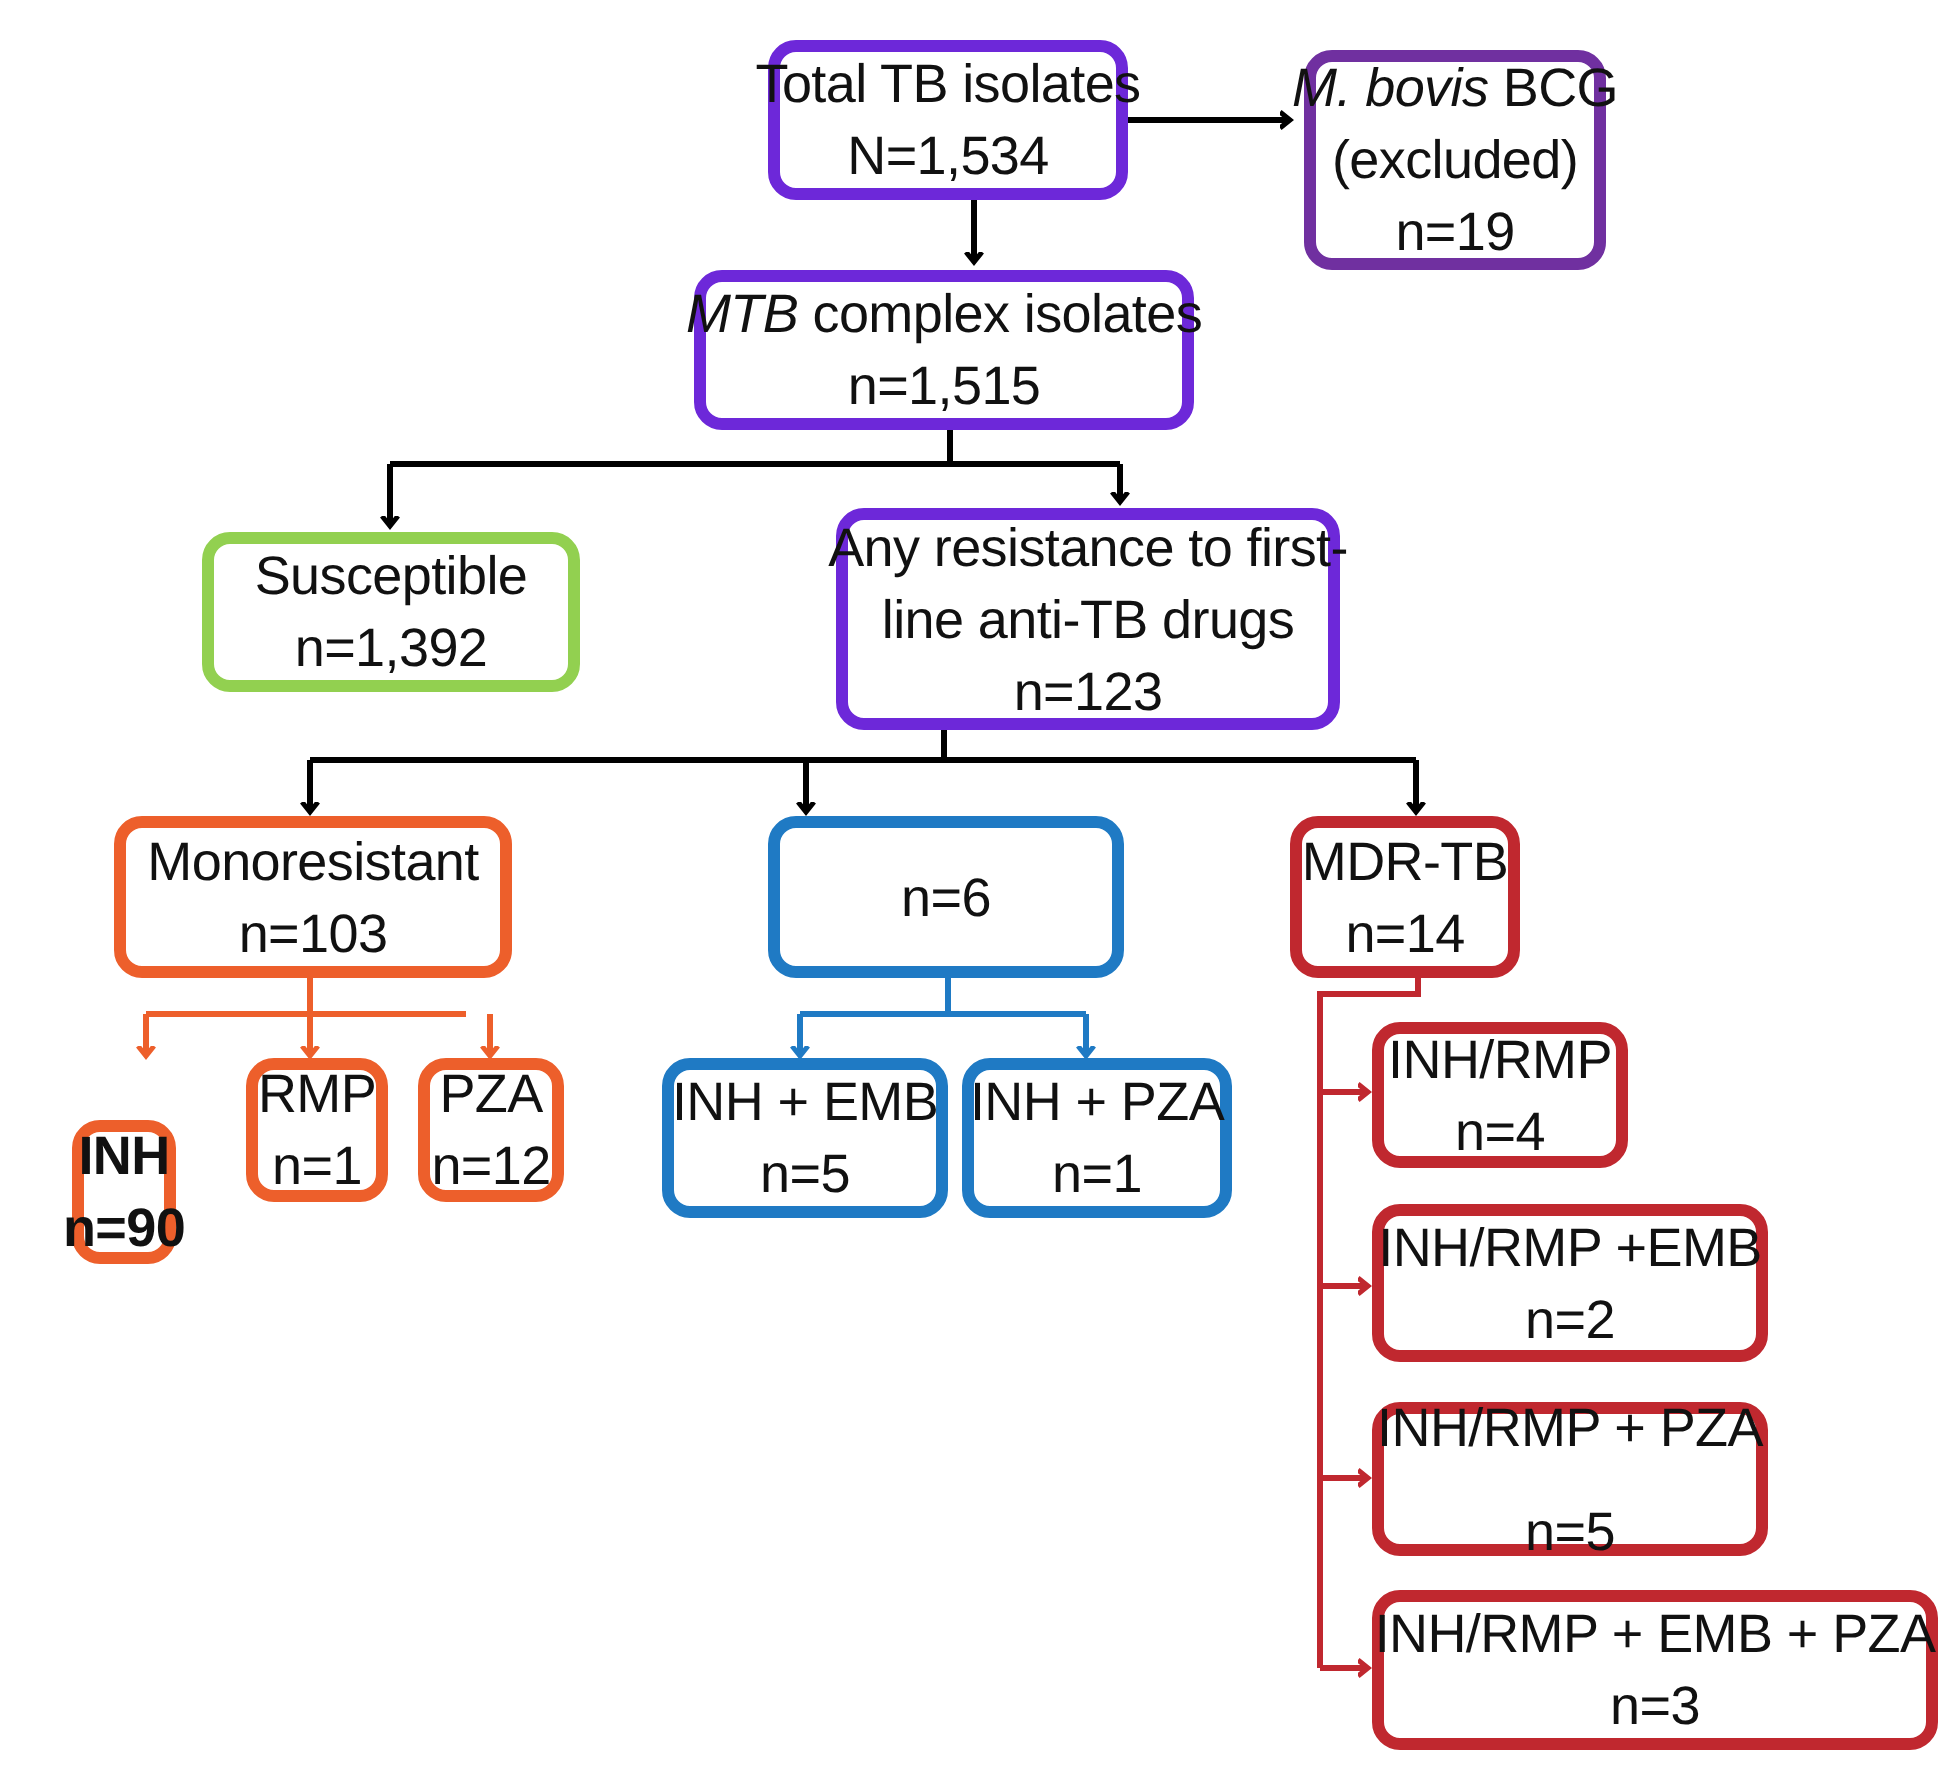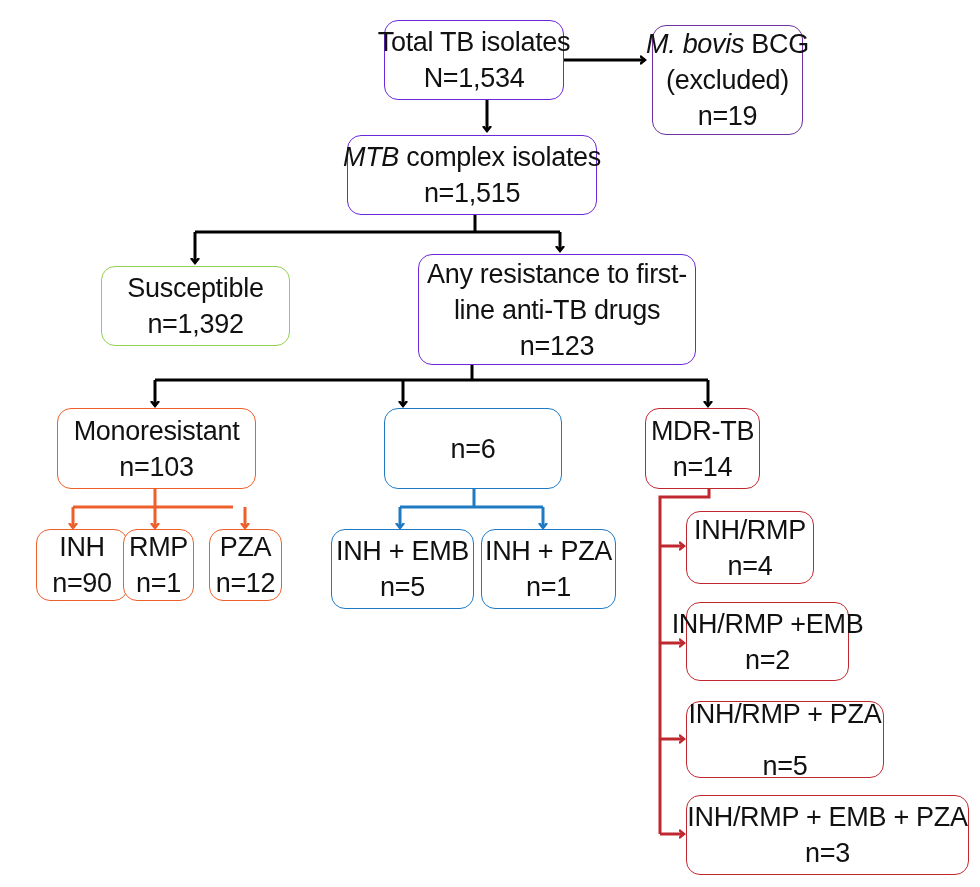--- a/index.html
+++ b/index.html
@@ -1,19 +1,19 @@
 <!DOCTYPE html>
 <html><head>
 <meta charset="utf-8">
 <style>
   html, body { margin:0; padding:0; background:#ffffff; }
   body { width:980px; height:887px; position:relative; overflow:hidden;
          font-family:"Liberation Sans", "DejaVu Sans", sans-serif; color:#111; }
   svg.wires { position:absolute; left:0; top:0; width:980px; height:887px; }
-  .box { position:absolute; box-sizing:border-box; border:1px solid #6d28d9; border-radius:14px;
+  .box { position:absolute; box-sizing:border-box; border:6px solid #6d28d9; border-radius:14px;
          background:#fff; display:flex; flex-direction:column; align-items:center; justify-content:center;
          text-align:center; font-size:27px; line-height:36px; color:#111; letter-spacing:-0.3px; }
   .box span { display:block; white-space:nowrap; }
   .purple { border-color:#7030a0; }
   .green { border-color:#92d050; }
   .orange { border-color:#ed5f2b; }
   .blue { border-color:#1f7ac4; }
   .red { border-color:#c0282f; }
 </style>
 </head>
@@ -73,39 +73,39 @@
 
 <div class="box" style="left:347px;top:135px;width:250px;height:80px;text-align:center;">
   <span><i>MTB</i><b style="font-weight:normal"> complex isolates</b></span>
   <span>n=1,515</span>
 </div>
 
 <div class="box green" style="left:101px;top:266px;width:189px;height:80px;">
   <span>Susceptible</span>
   <span>n=1,392</span>
 </div>
-<div class="box" style="left:418px;top:254px;width:278px;height:111px;">
+<div class="box" style="left:418px;top:254px;width:252px;height:111px;">
   <span>Any resistance to first-</span>
   <span>line anti-TB drugs</span>
   <span>n=123</span>
 </div>
 
 <div class="box orange" style="left:57px;top:408px;width:199px;height:81px;">
   <span>Monoresistant</span>
   <span>n=103</span>
 </div>
 <div class="box blue" style="left:384px;top:408px;width:178px;height:81px;">
   <span>n=6</span>
 </div>
 <div class="box red" style="left:645px;top:408px;width:115px;height:81px;">
   <span>MDR-TB</span>
   <span>n=14</span>
 </div>
 
-<div class="box orange" style="left:36px;top:529px;width:92px;height:72px;">
+<div class="box orange" style="left:36px;top:560px;width:52px;height:72px;font-weight:bold;">
   <span>INH</span>
   <span>n=90</span>
 </div>
 <div class="box orange" style="left:123px;top:529px;width:71px;height:72px;">
   <span>RMP</span>
   <span>n=1</span>
 </div>
 <div class="box orange" style="left:209px;top:529px;width:73px;height:72px;">
   <span>PZA</span>
   <span>n=12</span>
@@ -117,21 +117,21 @@
 </div>
 <div class="box blue" style="left:481px;top:529px;width:135px;height:80px;">
   <span>INH + PZA</span>
   <span>n=1</span>
 </div>
 
 <div class="box red" style="left:686px;top:511px;width:128px;height:73px;">
   <span>INH/RMP</span>
   <span>n=4</span>
 </div>
-<div class="box red" style="left:686px;top:602px;width:163px;height:79px;">
+<div class="box red" style="left:686px;top:602px;width:198px;height:79px;">
   <span>INH/RMP +EMB</span>
   <span>n=2</span>
 </div>
 <div class="box red" style="left:686px;top:701px;width:198px;height:77px;gap:16px;">
   <span>INH/RMP + PZA</span>
   <span>n=5</span>
 </div>
 <div class="box red" style="left:686px;top:795px;width:283px;height:80px;">
   <span>INH/RMP + EMB + PZA</span>
   <span>n=3</span>

